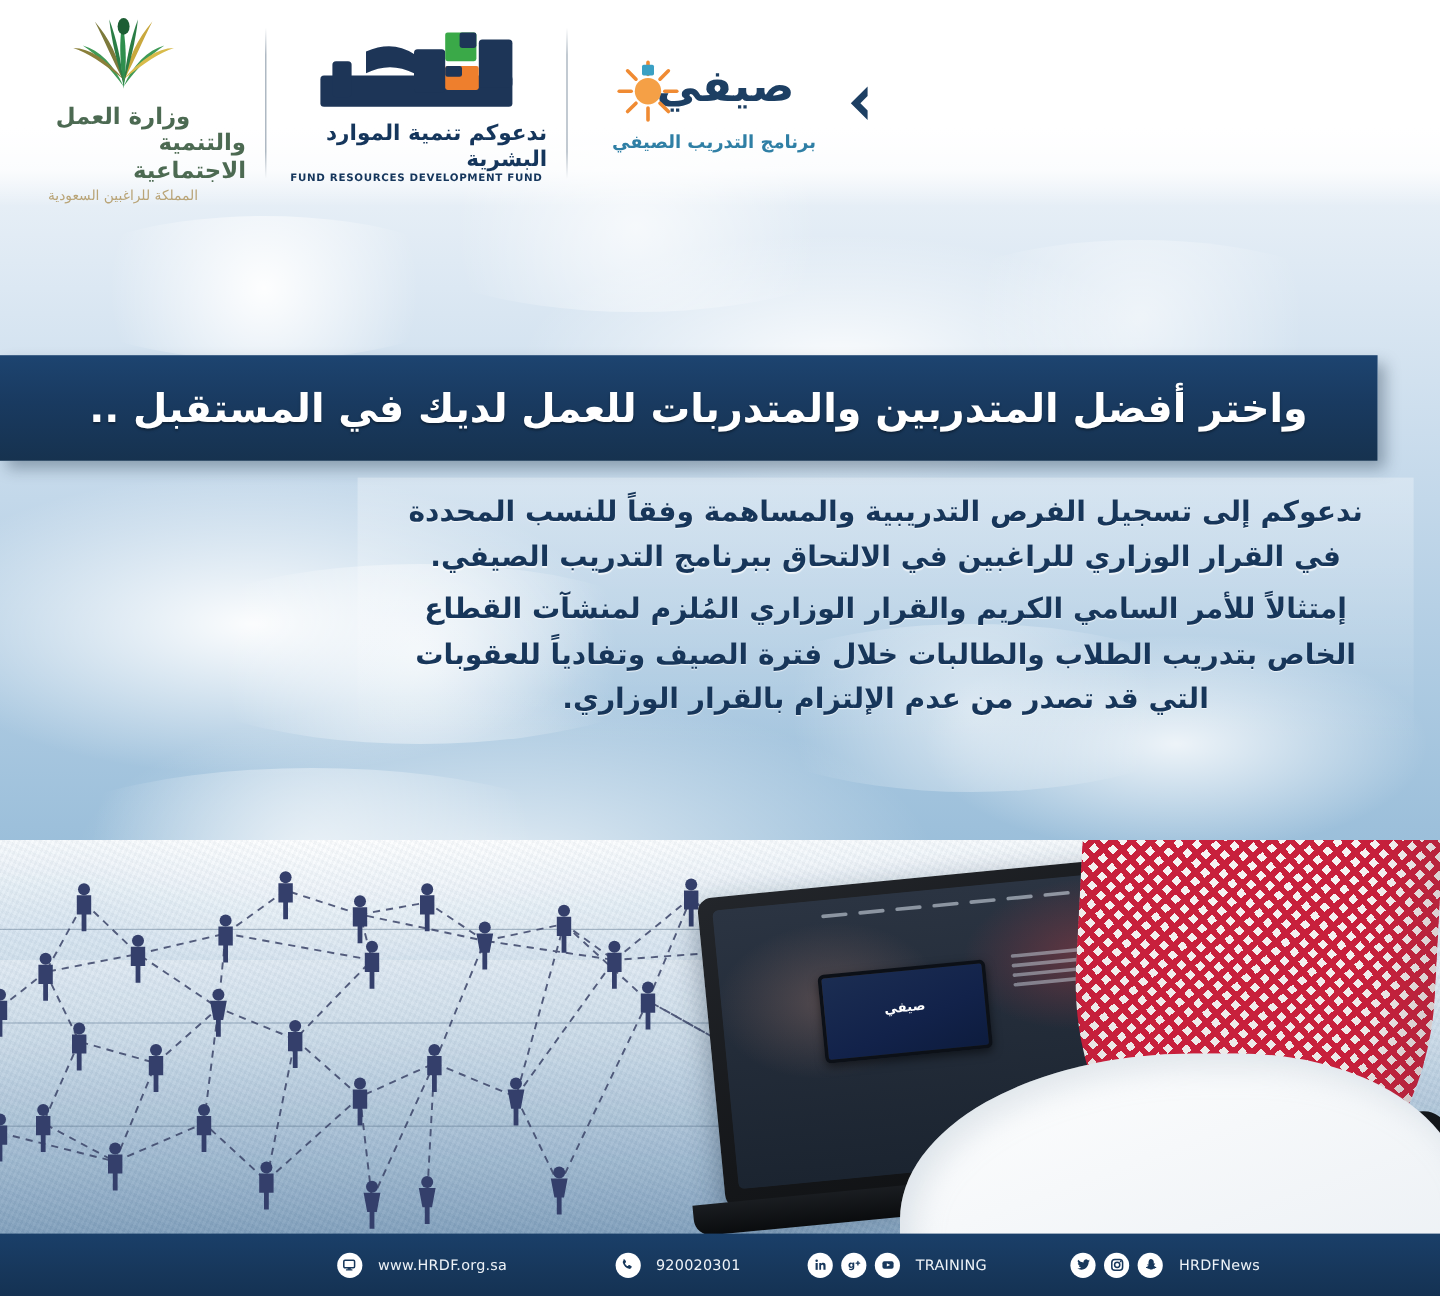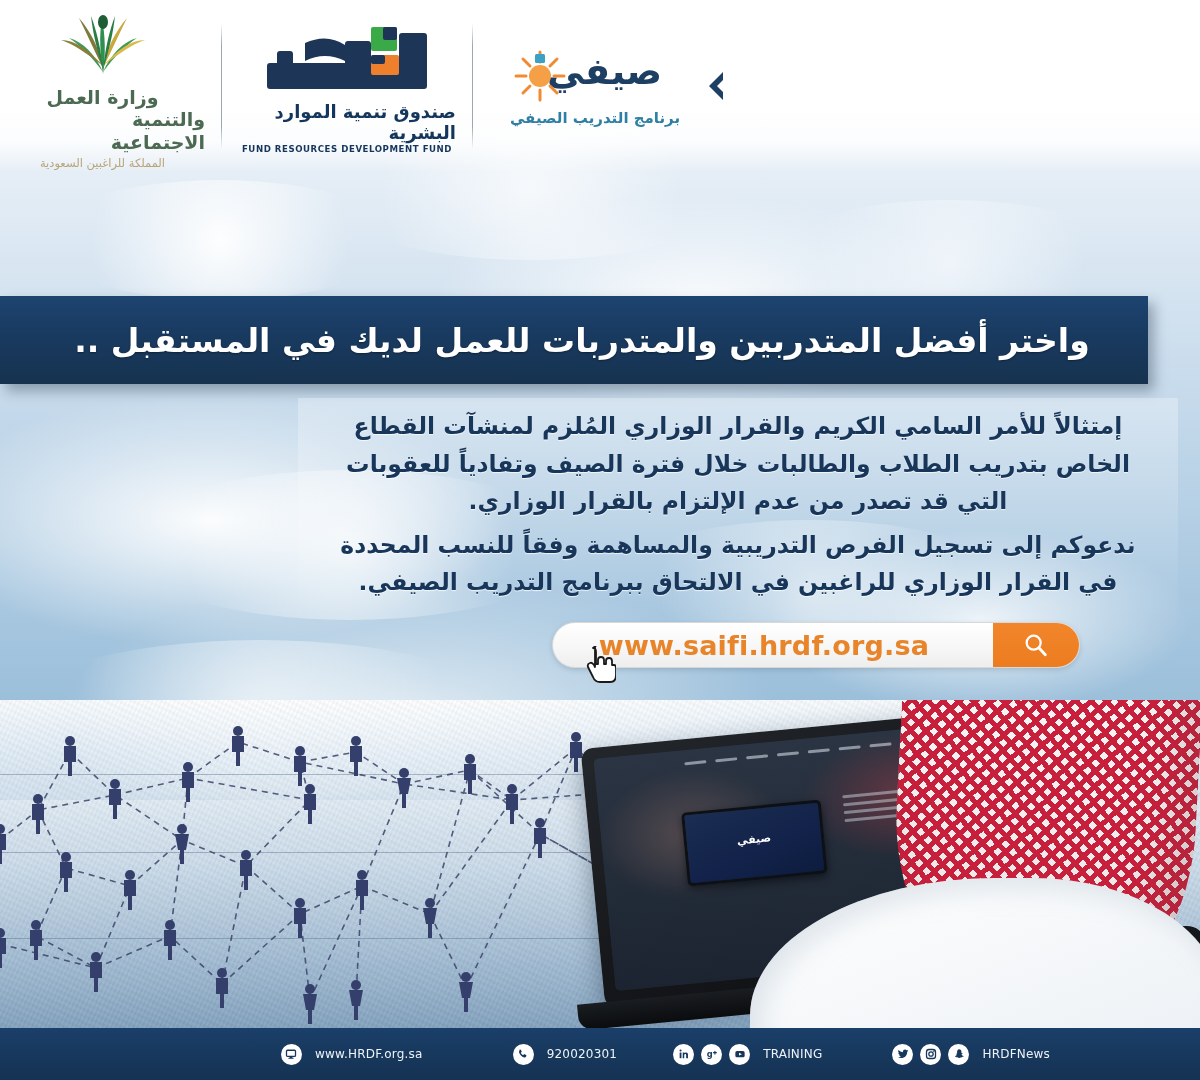--- a/index.html
+++ b/index.html
@@ -279,21 +279,21 @@
           <rect x="150" y="14" width="28" height="40" rx="3" fill="#1d3557"></rect>
           <rect x="96" y="22" width="26" height="36" rx="3" fill="#1d3557"></rect>
           <path d="M56 24 q22 -10 40 2 l0 16 q-20 -10 -40 0 Z" fill="#1d3557"></path>
           <rect x="28" y="32" width="16" height="30" rx="3" fill="#1d3557"></rect>
           <rect x="122" y="8" width="26" height="24" rx="2" fill="#3aa948"></rect>
           <rect x="134" y="8" width="14" height="13" rx="2" fill="#1d3557"></rect>
           <rect x="122" y="36" width="28" height="20" rx="2" fill="#ee7f2d"></rect>
           <rect x="122" y="36" width="14" height="9" rx="2" fill="#1d3557"></rect>
         </svg>
       </div>
-      <div class="hrdf-ar">صندوق تنمية الموارد البشرية</div>
+      <div class="hrdf-ar">ندعوكم تنمية الموارد البشرية</div>
       <div class="hrdf-en">FUND RESOURCES DEVELOPMENT FUND</div>
     </div>
 
     <div class="sep"></div>
 
     <div class="logo-block logo-saifi">
       <div class="saifi-mark">
         <div class="saifi-word">صيفي</div>
         <div class="sun">
           <svg viewBox="0 0 52 52" width="52" height="52">
@@ -321,40 +321,24 @@
       </svg>
     </div>
   </div>
 
 
   <div class="band">
     <div class="band-text">واختر أفضل المتدربين والمتدربات للعمل لديك في المستقبل ..</div>
   </div>
 
   <div class="bodypanel">
+    <p>ندعوكم إلى تسجيل الفرص التدريبية والمساهمة وفقاً للنسب المحددة في القرار الوزاري للراغبين في الالتحاق ببرنامج التدريب الصيفي.</p>
     <p>إمتثالاً للأمر السامي الكريم والقرار الوزاري المُلزم لمنشآت القطاع الخاص بتدريب الطلاب والطالبات خلال فترة الصيف وتفادياً للعقوبات التي قد تصدر من عدم الإلتزام بالقرار الوزاري.</p>
-    <p>ندعوكم إلى تسجيل الفرص التدريبية والمساهمة وفقاً للنسب المحددة في القرار الوزاري للراغبين في الالتحاق ببرنامج التدريب الصيفي.</p>
   </div>
 
-  <div class="searchwrap">
-    <div class="searchbar">
-      <div class="search-btn">
-        <svg viewBox="0 0 30 30" width="28" height="28">
-          <circle cx="12.5" cy="12.5" r="7.5" fill="none" stroke="#ffffff" stroke-width="2.4"></circle>
-          <line x1="18" y1="18" x2="25" y2="25.5" stroke="#ffffff" stroke-width="3" stroke-linecap="round"></line>
-        </svg>
-      </div>
-      <div class="search-url">www.saifi.hrdf.org.sa</div>
-    </div>
-    <div class="cursor-hand">
-      <svg viewBox="0 0 34 40" width="34" height="40">
-        <path d="M11 2 q3 0 3 4 l0 12 l2 0 l0 -4 q0 -3 3 -3 q3 0 3 3 l0 4 l2 0 l0 -3 q0 -3 3 -3 q3 0 3 3 l0 4 l2 0 q2 0 2 3 l0 7 q0 7 -6 7 l-10 0 q-5 0 -7 -5 l-5 -10 q-1 -3 2 -4 q2 -1 4 2 l1 2 l0 -19 q0 -4 3 -4 Z" fill="#ffffff" stroke="#1a1a1a" stroke-width="1.8" stroke-linejoin="round"></path>
-      </svg>
-    </div>
-  </div>
 
   <div class="photo">
     <div class="ground"></div>
     <div class="ground-grain"></div>
     <div class="horizon" style="top:74px;"></div>
     <div class="horizon" style="top:152px;"></div>
     <div class="horizon" style="top:238px;"></div>
 
     <div class="people-net">
       <svg viewBox="0 0 660 330" width="660" height="330">

